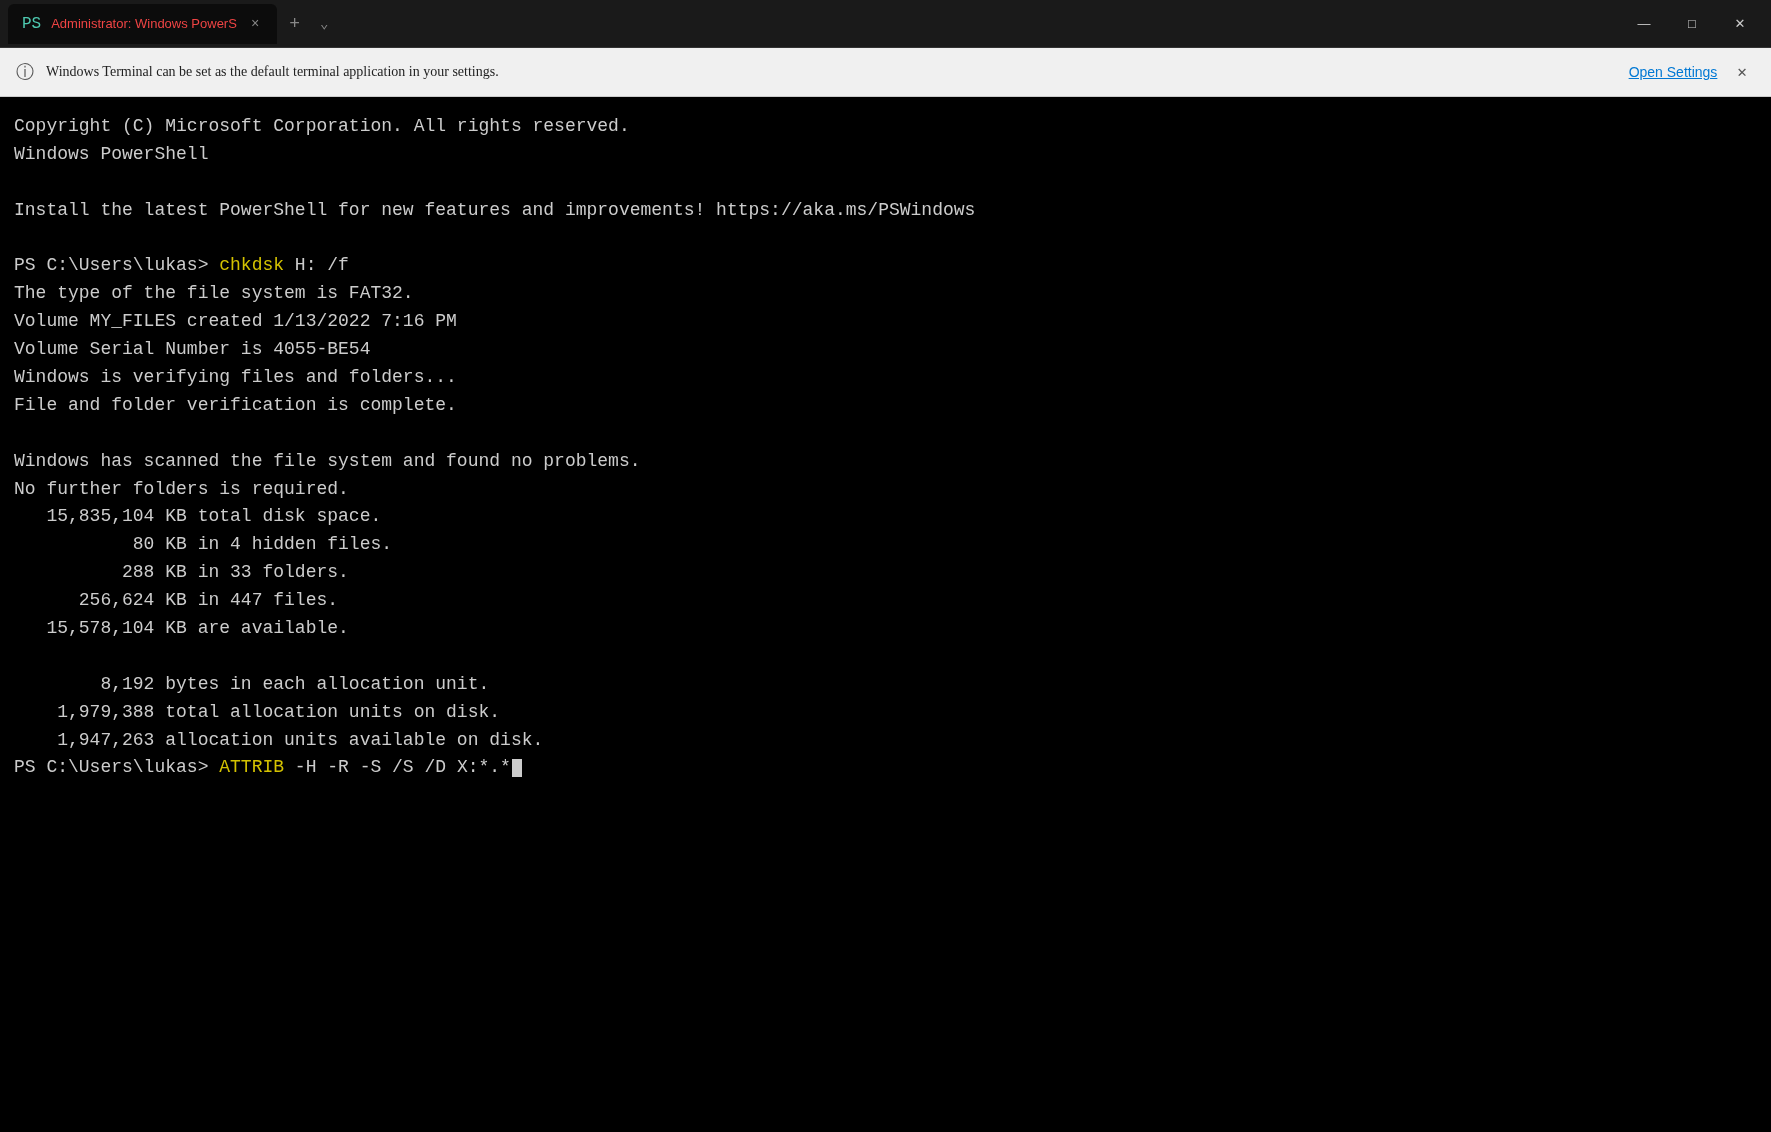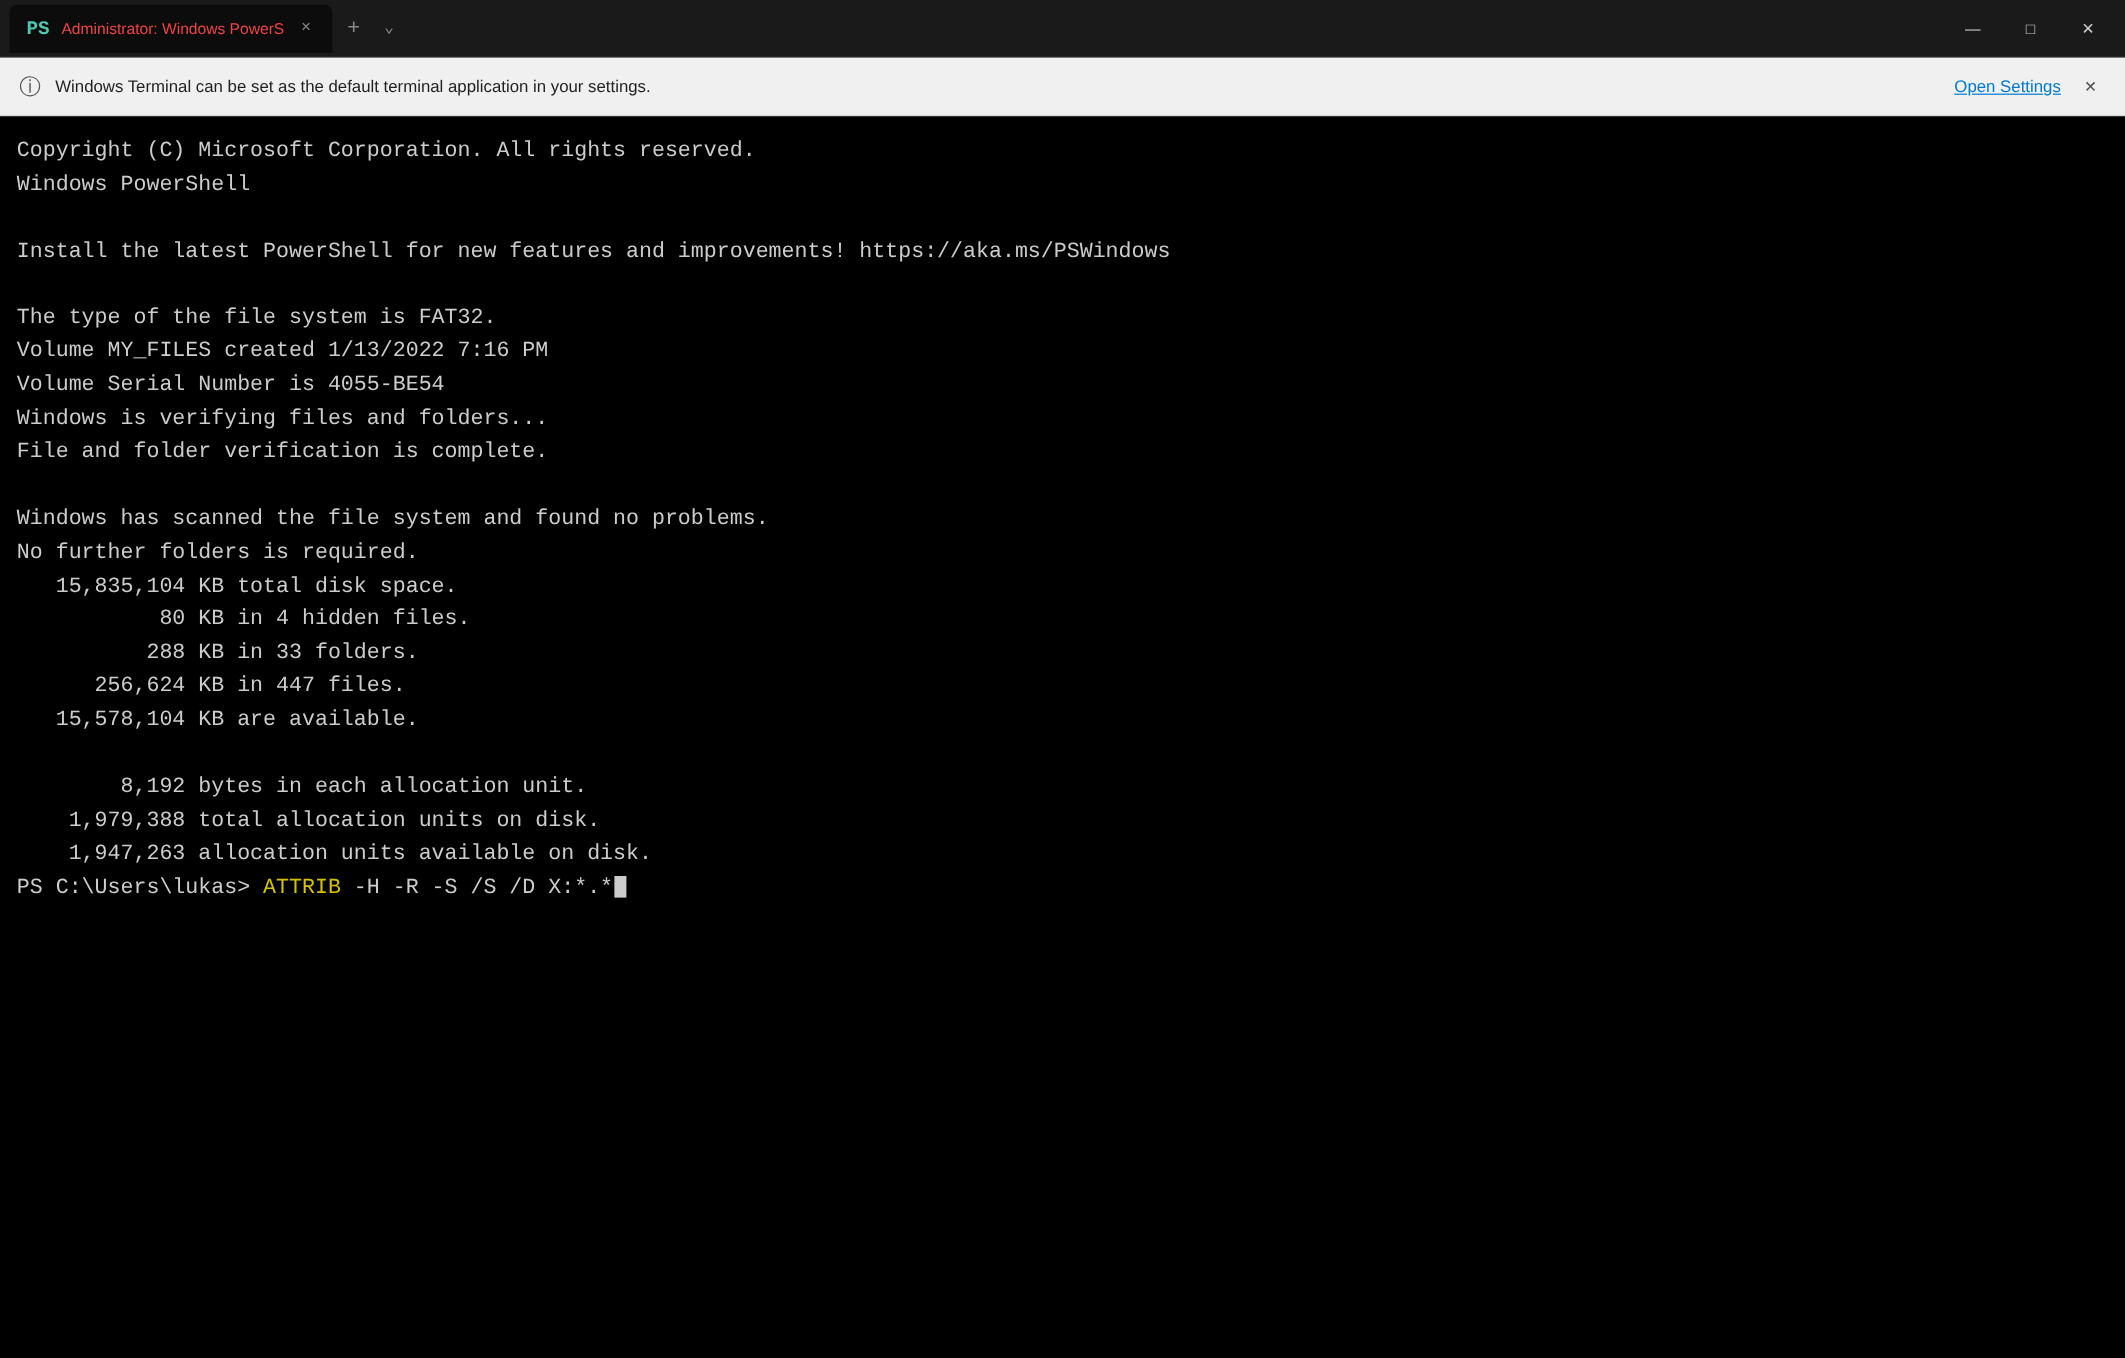--- a/index.html
+++ b/index.html
@@ -98,21 +98,21 @@
       border-bottom: 1px solid #ccc;
     }
 
     .notif-icon {
       color: #555;
       font-size: 18px;
       flex-shrink: 0;
     }
 
     .notif-text {
-      font-family: Liberation Sans, sans-serif;
+      font-family: Liberation Serif, serif;
       font-size: 14px;
       color: #222;
       flex: 1;
     }
 
     .notif-link {
       font-family: 'Segoe UI', sans-serif;
       font-size: 14px;
       color: #0078d4;
       text-decoration: underline;
@@ -160,21 +160,21 @@
       vertical-align: middle;
       margin-left: 1px;
     }
   </style>
 </head>
 <body>
 
 <div class="title-bar">
   <div class="tab">
 
-    <span style="color:#4ec9b0; font-size:16px; font-weight:bold;">PS</span>
+    <span style="color:#4ec9b0; font-size:16px; font-weight:normal;">PS</span>
     <span class="tab-title">Administrator: Windows PowerS</span>
     <span class="tab-close">×</span>
   </div>
   <span class="tab-add">+</span>
   <span class="tab-dropdown">⌄</span>
   <div class="title-bar-spacer"></div>
   <div class="window-controls">
     <div class="win-btn">—</div>
     <div class="win-btn">□</div>
     <div class="win-btn close">✕</div>
@@ -187,20 +187,21 @@
   <span class="notif-link">Open Settings</span>
   <span class="notif-close">✕</span>
 </div>
 
 <div class="terminal">
   <div class="line white">Copyright (C) Microsoft Corporation. All rights reserved.</div>
   <div class="line white">Windows PowerShell</div>
   <div class="line">&nbsp;</div>
   <div class="line white">Install the latest PowerShell for new features and improvements! https://aka.ms/PSWindows</div>
   <div class="line">&nbsp;</div>
+  <div class="line"><span class="white">PS C:\Users\lukas&gt; </span><span class="yellow">chkdsk</span><span class="white"> H: /f</span></div>
   <div class="line white">The type of the file system is FAT32.</div>
   <div class="line white">Volume MY_FILES created 1/13/2022 7:16 PM</div>
   <div class="line white">Volume Serial Number is 4055-BE54</div>
   <div class="line white">Windows is verifying files and folders...</div>
   <div class="line white">File and folder verification is complete.</div>
   <div class="line">&nbsp;</div>
   <div class="line white">Windows has scanned the file system and found no problems.</div>
   <div class="line white">No further folders is required.</div>
   <div class="line white">   15,835,104 KB total disk space.</div>
   <div class="line white">           80 KB in 4 hidden files.</div>

